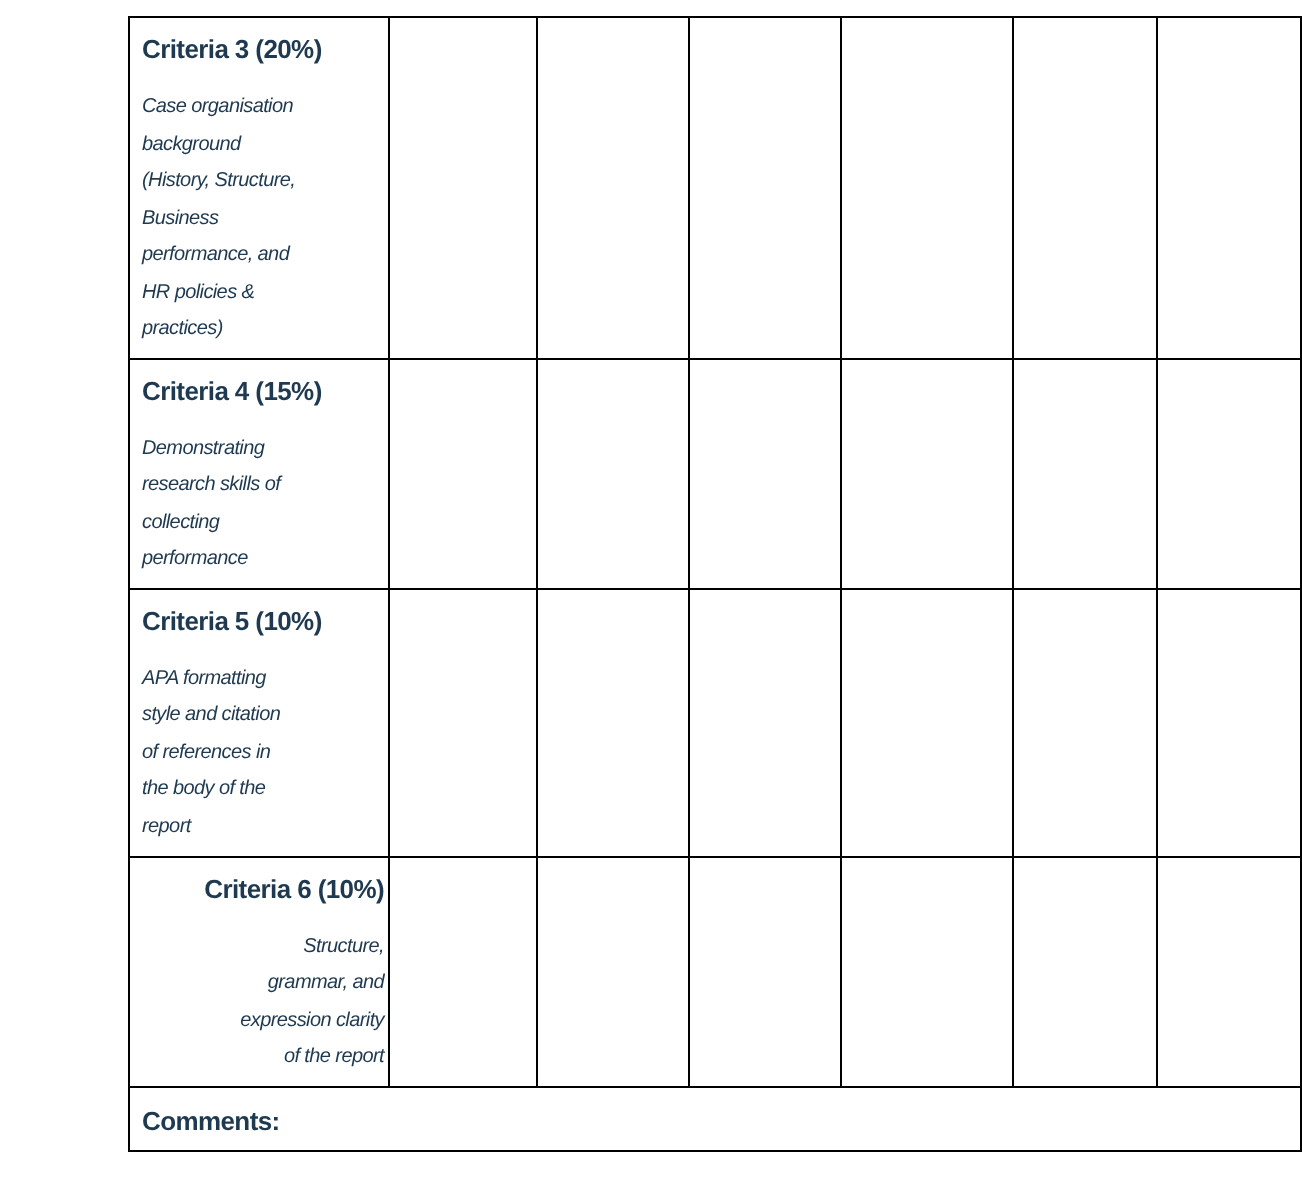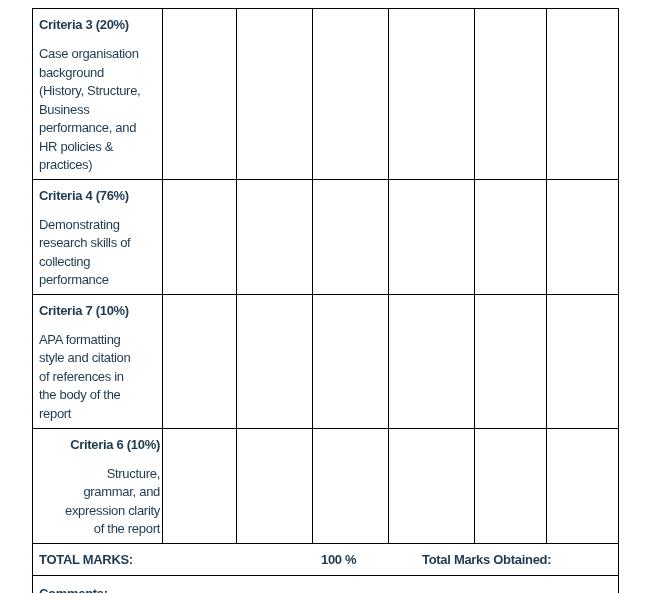--- a/index.html
+++ b/index.html
@@ -9,20 +9,21 @@
     height: 593px;
     background: #ffffff;
     overflow: hidden;
     font-family: "Liberation Sans", sans-serif;
   }
   .page {
     position: relative;
     width: 525px;
     height: 593px;
     background: #ffffff;
+    margin-left: 32px;
   }
   table.rubric {
     position: absolute;
     left: 32px;
     top: 8px;
     width: 586px;
     border-collapse: collapse;
     table-layout: fixed;
   }
   table.rubric td {
@@ -37,24 +38,25 @@
   }
   .criteria-heading {
     font-weight: bold;
     font-size: 13px;
     line-height: 18px;
     letter-spacing: -0.3px;
     margin: 0 0 11px 0;
     white-space: pre;
   }
   .criteria-description {
-    font-size: 13px;
+    font-size: 10px;
     line-height: 18.5px;
     letter-spacing: -0.3px;
     white-space: pre;
+    font-style: italic;
   }
   tr.row-1 { height: 167px; }
   tr.row-2 { height: 113px; }
   tr.row-3 { height: 134px; }
   tr.row-4 { height: 113px; text-align: right; }
   tr.row-total { height: 31px; }
   tr.row-comments { height: 32px; }
   .total-cell {
     position: relative;
     height: 31px;
@@ -111,36 +113,36 @@
         </td>
         <td></td>
         <td></td>
         <td></td>
         <td></td>
         <td></td>
         <td></td>
       </tr>
       <tr class="row-2">
         <td class="criteria-cell">
-          <div class="criteria-heading">Criteria 4 (76%)</div>
+          <div class="criteria-heading">Criteria 4 (15%)</div>
           <div class="criteria-description">Demonstrating
 research skills of
 collecting
 performance</div>
         </td>
         <td></td>
         <td></td>
         <td></td>
         <td></td>
         <td></td>
         <td></td>
       </tr>
       <tr class="row-3">
         <td class="criteria-cell">
-          <div class="criteria-heading">Criteria 7 (10%)</div>
+          <div class="criteria-heading">Criteria 5 (10%)</div>
           <div class="criteria-description">APA formatting
 style and citation
 of references in
 the body of the
 report</div>
         </td>
         <td></td>
         <td></td>
         <td></td>
         <td></td>
@@ -155,27 +157,20 @@
 expression clarity
 of the report</div>
         </td>
         <td></td>
         <td></td>
         <td></td>
         <td></td>
         <td></td>
         <td></td>
       </tr>
-      <tr class="row-total">
-        <td class="total-cell" colspan="7">
-          <span class="total-label">TOTAL MARKS:</span>
-          <span class="total-percentage">100 %</span>
-          <span class="total-obtained">Total Marks Obtained:</span>
-        </td>
-      </tr>
       <tr class="row-comments">
         <td class="comments-cell" colspan="7">
           <span class="comments-label">Comments:</span>
         </td>
       </tr>
     </tbody>
   </table>
 </div>
 
 </body></html>

